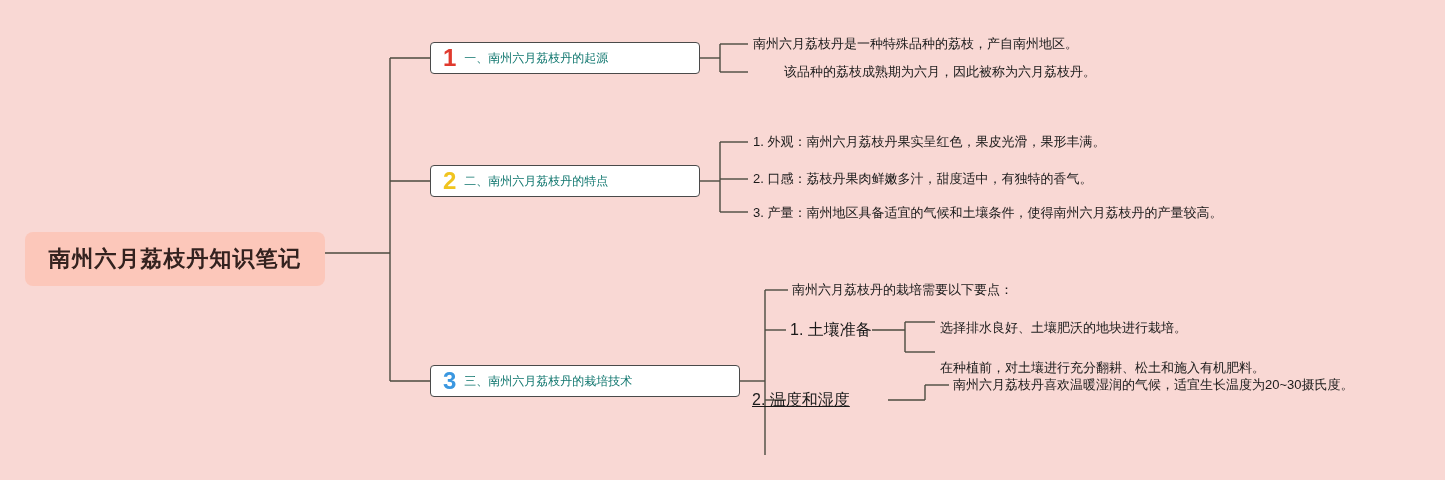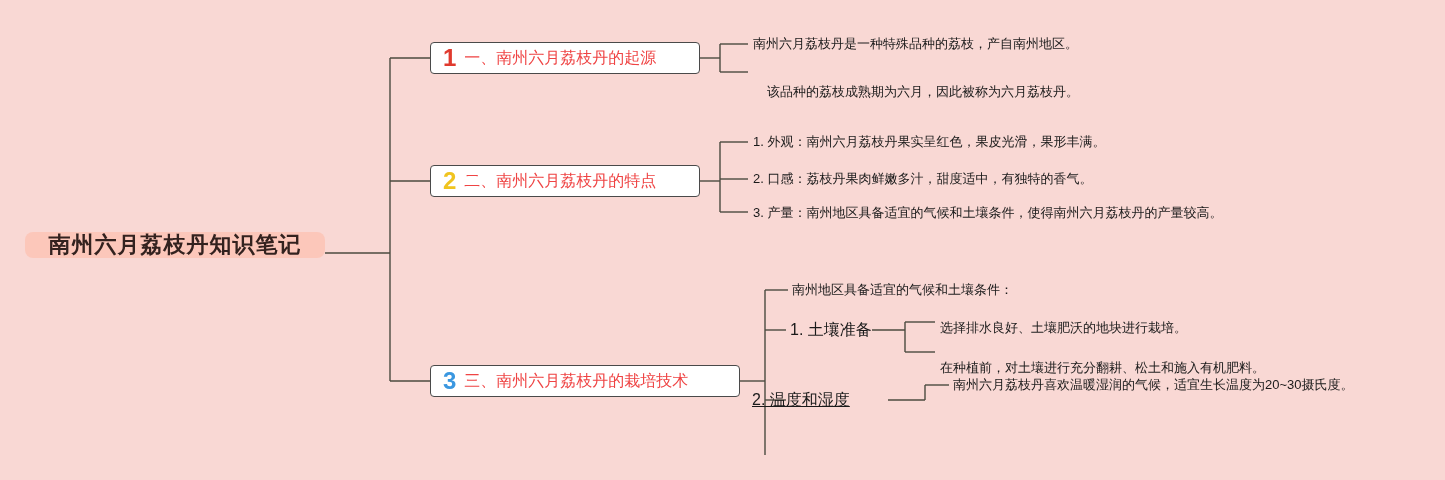--- a/index.html
+++ b/index.html
@@ -21,21 +21,21 @@
     pointer-events: none;
   }
   .lines path {
     stroke: #4b4b3f;
     stroke-width: 1.4;
     fill: none;
   }
   .root-node {
     position: absolute;
     left: 25px; top: 232px;
-    width: 300px; height: 26px;
+    width: 300px; height: 54px;
     background: #fcc7ba;
     border-radius: 8px;
     display: flex;
     align-items: center;
     justify-content: center;
     box-sizing: border-box;
     cursor: pointer;
   }
   .root-node span {
     font-size: 22px;
@@ -57,22 +57,22 @@
     box-sizing: border-box;
     cursor: pointer;
     white-space: nowrap;
   }
   .branch-node .num {
     font-size: 24px;
     font-weight: bold;
     line-height: 1;
   }
   .branch-node .lbl {
-    font-size: 16px;
-    color: #ef4444;
+    font-size: 12px;
+    color: #0f766e;
   }
   .leaf {
     position: absolute;
     font-size: 13px;
     line-height: 20px;
     color: #1a1a1a;
     white-space: nowrap;
     cursor: pointer;
   }
   .leaf.wrap {
@@ -130,35 +130,35 @@
 
   <div class="root-node">
     <span>南州六月荔枝丹知识笔记</span>
   </div>
 
   <div class="branch-node" style="left:430px; top:42px; width:270px;">
     <span class="num" style="color: rgb(224, 58, 46);">1</span>
     <span class="lbl">一、南州六月荔枝丹的起源</span>
   </div>
   <div class="leaf" style="left:753px; top:34px;">南州六月荔枝丹是一种特殊品种的荔枝，产自南州地区。</div>
-  <div class="leaf" style="left:767px; top:62px;margin-top:20px;">该品种的荔枝成熟期为六月，因此被称为六月荔枝丹。</div>
+  <div class="leaf" style="left:784px; top:62px;">该品种的荔枝成熟期为六月，因此被称为六月荔枝丹。</div>
 
   <div class="branch-node" style="left:430px; top:165px; width:270px;">
     <span class="num" style="color: rgb(240, 196, 31);">2</span>
     <span class="lbl">二、南州六月荔枝丹的特点</span>
   </div>
   <div class="leaf" style="left:753px; top:132px;">1. 外观：南州六月荔枝丹果实呈红色，果皮光滑，果形丰满。</div>
   <div class="leaf" style="left:753px; top:169px;">2. 口感：荔枝丹果肉鲜嫩多汁，甜度适中，有独特的香气。</div>
   <div class="leaf wrap" style="left:753px; top:202px; width:492px;">3. 产量：南州地区具备适宜的气候和土壤条件，使得南州六月荔枝丹的产量较高。</div>
 
   <div class="branch-node" style="left:430px; top:365px; width:310px;">
     <span class="num" style="color: rgb(58, 151, 224);">3</span>
     <span class="lbl">三、南州六月荔枝丹的栽培技术</span>
   </div>
-  <div class="leaf" style="left:792px; top:280px;">南州地区具备适宜的气候和土壤条件：</div>
+  <div class="leaf" style="left:792px; top:280px;">南州六月荔枝丹的栽培需要以下要点：</div>
 
   <div class="subnode" style="left:790px; top:320px;">1. 土壤准备</div>
   <div class="leaf" style="left:940px; top:312px;margin-top:6px;">选择排水良好、土壤肥沃的地块进行栽培。</div>
   <div class="leaf" style="left:940px; top:358px;">在种植前，对土壤进行充分翻耕、松土和施入有机肥料。</div>
 
   <div class="subnode" style="left:752px; top:390px;text-decoration:underline;">2. 温度和湿度</div>
   <div class="leaf" style="left:953px; top:375px;">南州六月荔枝丹喜欢温暖湿润的气候，适宜生长温度为20~30摄氏度。</div>
 
 </div>
 

